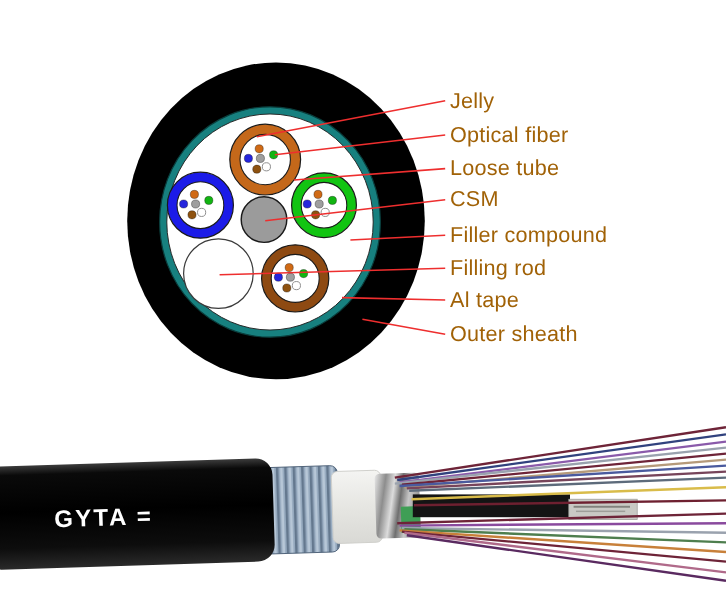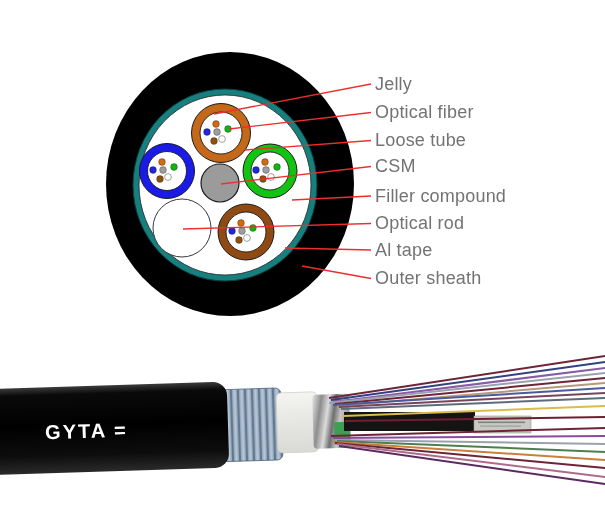--- a/index.html
+++ b/index.html
@@ -3,21 +3,21 @@
 <meta charset="utf-8">
 <style>
   html,body{margin:0;padding:0;background:#ffffff;}
   .canvas{
     position:relative;width:605px;height:506px;background:#ffffff;
     overflow:hidden;font-family:"Liberation Sans",sans-serif;
   }
   .diagram-svg{position:absolute;left:0;top:0;}
   .dlabel{
     position:absolute;left:375px;font-size:18px;line-height:22px;
-    color:#737373;white-space:nowrap;letter-spacing:0.2px;
+    color:#a16207;white-space:nowrap;letter-spacing:0.2px;
   }
 </style>
 </head>
 <body>
 
 <div class="canvas">
 
   <svg class="diagram-svg" width="605" height="506" viewBox="0 0 605 506">
 
     <defs>
@@ -161,16 +161,16 @@
           <line x1="339" y1="446" x2="605" y2="484" stroke="#5a2a60"></line>
         </g>
     </g>
   </svg>
 
   <div class="dlabel" style="top:73px">Jelly</div>
   <div class="dlabel" style="top:101px">Optical fiber</div>
   <div class="dlabel" style="top:129px">Loose tube</div>
   <div class="dlabel" style="top:155px">CSM</div>
   <div class="dlabel" style="top:185px">Filler compound</div>
-  <div class="dlabel" style="top:212px">Optical rod</div>
+  <div class="dlabel" style="top:212px">Filling rod</div>
   <div class="dlabel" style="top:239px">Al tape</div>
   <div class="dlabel" style="top:267px">Outer sheath</div>
 </div>
 
 </body></html>

